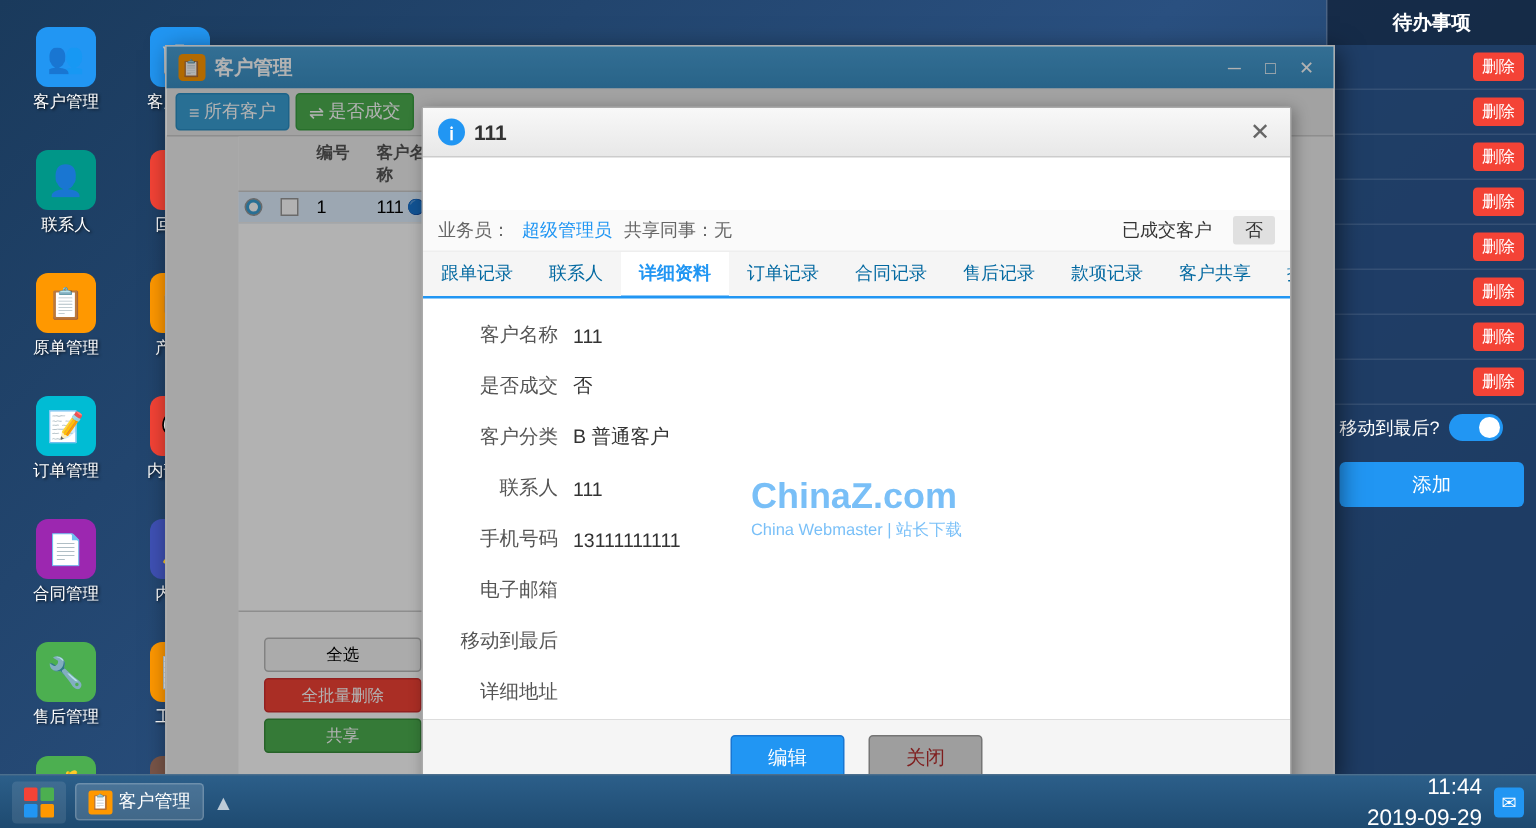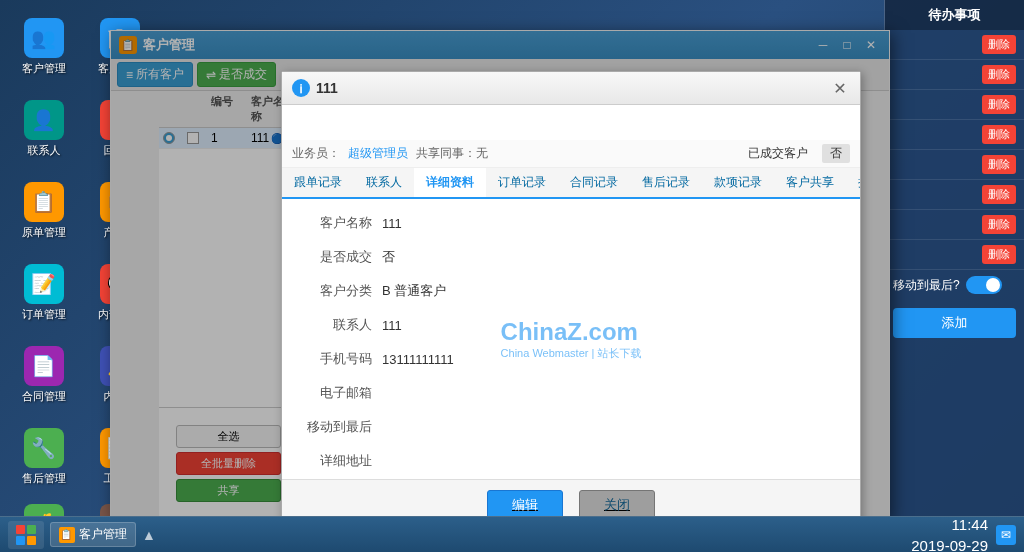--- a/index.html
+++ b/index.html
@@ -520,38 +520,37 @@
 
     
     .dialog-footer {
       padding: 10px 20px;
       background: #f5f5f5;
       border-top: 1px solid #ddd;
       display: flex;
       justify-content: center;
       gap: 16px;
       flex-shrink: 0;
-      text-decoration: underline;
     }
 
     .footer-btn {
       padding: 5px 24px;
       border: 1px solid #bbb;
       border-radius: 3px;
       font-size: 13px;
       cursor: pointer;
     }
     .footer-btn.primary {
       background: #2196F3;
       color: white;
       border-color: #1976D2;
     }
     .footer-btn.secondary {
       background: #9e9e9e;
-      color: #0c4a6e;
+      color: #7f1d1d;
       border-color: #757575;
     }
 
     
     .taskbar {
       position: absolute;
       bottom: 0;
       left: 0;
       right: 0;
       height: 36px;

